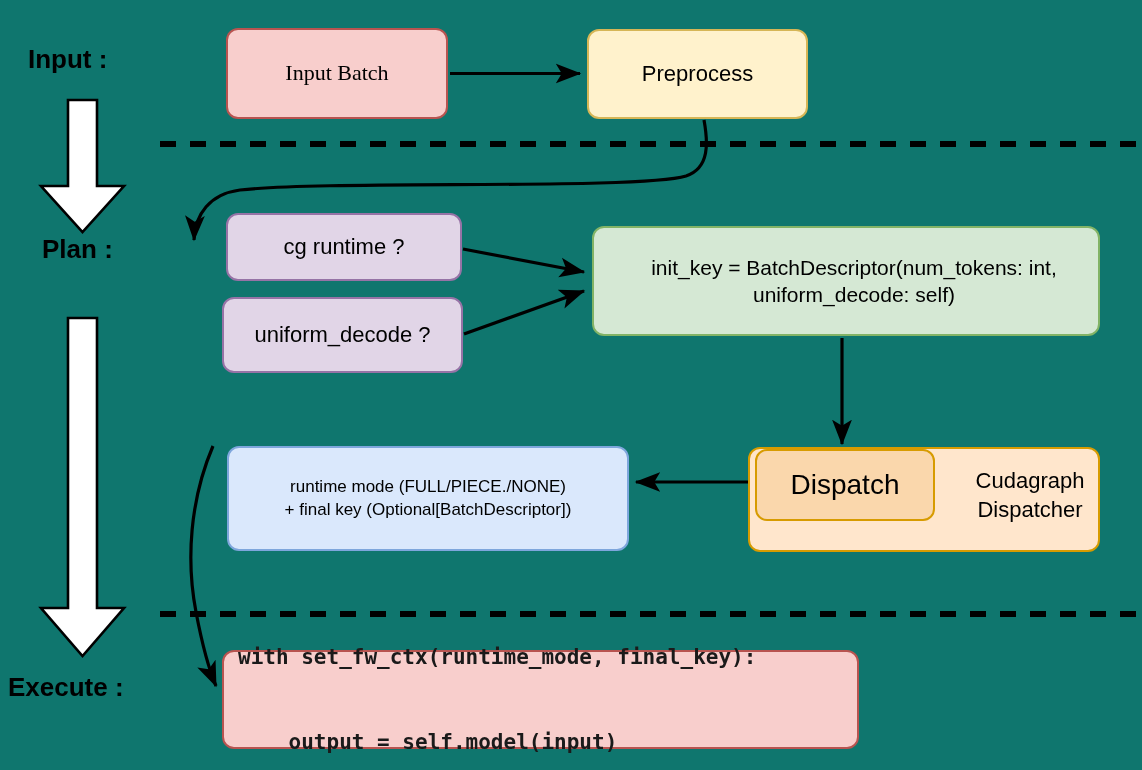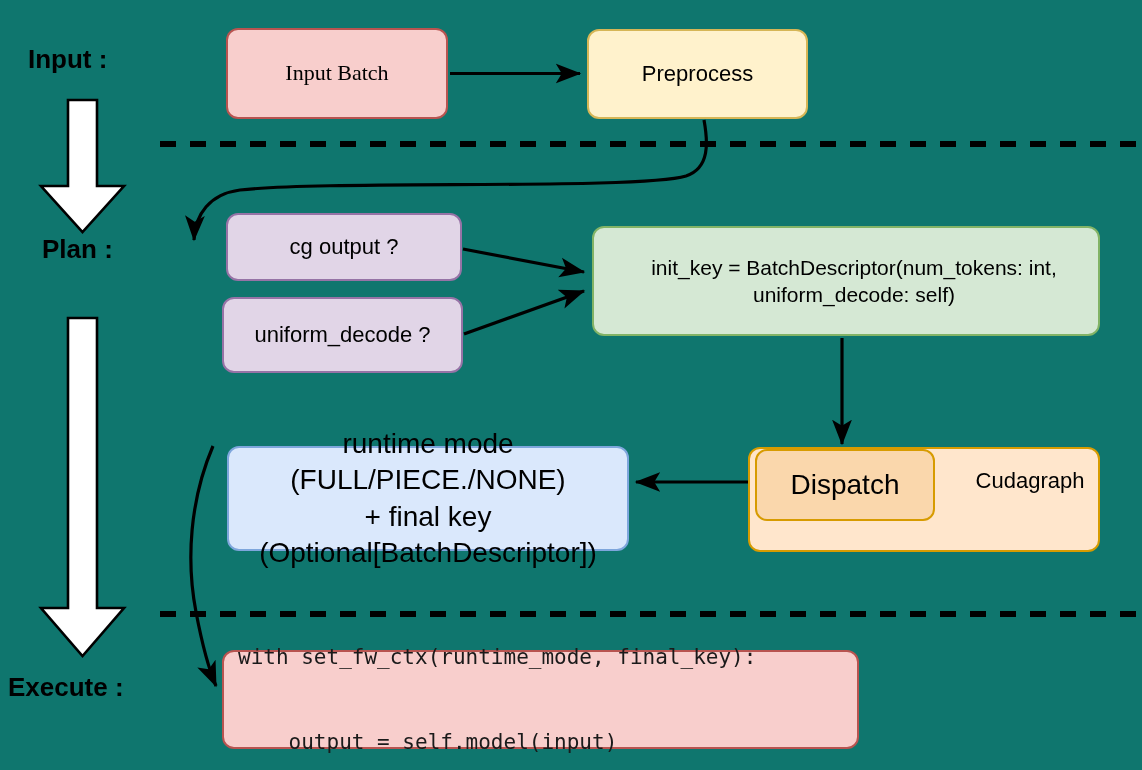--- a/index.html
+++ b/index.html
@@ -43,20 +43,21 @@
   }
   .node.code {
     font-family: "DejaVu Sans Mono", monospace;
     font-size: 21px;
     justify-content: flex-start;
     text-align: left;
     white-space: pre;
     padding-left: 14px;
     line-height: 1.35;
     color: #1a1a1a;
+    font-weight: bold;
   }
   .stage-label {
     position: absolute;
     font-family: "Liberation Sans", sans-serif;
     font-weight: bold;
     font-size: 26px;
     color: #000000;
     white-space: nowrap;
   }
   
@@ -70,21 +71,21 @@
 
   
   #node-input-batch   { left:226px; top:28px;  width:222px; height:91px;font-family:Liberation Serif, serif;  }
   #node-preprocess    { left:587px; top:29px;  width:221px; height:90px;  }
   #node-cg-padding    { left:226px; top:213px; width:236px; height:68px;  }
   #node-uniform-dec   { left:222px; top:297px; width:241px; height:76px;  }
   #node-init-key      { left:592px; top:226px; width:508px; height:110px; font-size:21px;padding-left:26px; }
   #node-cudagraph     { left:748px; top:447px; width:352px; height:105px; }
   #node-dispatch      { left:755px; top:449px; width:180px; height:72px;  font-size:28px; z-index:3; }
   #node-cudagraph .cg-text { position:absolute; left:200px; top:14px; width:140px; text-align:center; }
-  #node-runtime-mode  { left:227px; top:446px; width:402px; height:105px; font-size:28px; }
+  #node-runtime-mode  { left:227px; top:446px; width:402px; height:105px; font-size:17px; }
   #node-exec-code     { left:222px; top:650px; width:637px; height:99px;  }
 
   
   #label-input   { left:28px;  top:44px;  }
   #label-plan    { left:42px;  top:234px; }
   #label-execute { left:8px;   top:672px; }
 
   .cg-inner-wrap { position: relative; width: 100%; height: 100%; }
 </style>
 </head>
@@ -128,38 +129,39 @@
 
   <div class="node fill-pink" id="node-input-batch">
     <span>Input Batch</span>
   </div>
 
   <div class="node fill-yellow" id="node-preprocess">
     <span>Preprocess</span>
   </div>
 
   <div class="node fill-purple" id="node-cg-padding">
-    <span>cg output ?</span>
+    <span>cg runtime ?</span>
   </div>
 
   <div class="node fill-purple" id="node-uniform-dec">
     <span>uniform_decode ?</span>
   </div>
 
   <div class="node fill-green" id="node-init-key">
     <div>
       <div>init_key = BatchDescriptor(num_tokens: int,</div>
       <div>uniform_decode: self)</div>
     </div>
   </div>
 
   <div class="node fill-orange" id="node-cudagraph">
     <div class="cg-inner-wrap">
       <div class="cg-text">
         <div>Cudagraph</div>
+        <div>Dispatcher</div>
       </div>
     </div>
   </div>
 
   <div class="node fill-orange-dark" id="node-dispatch">
     <span>Dispatch</span>
   </div>
 
   <div class="node fill-blue" id="node-runtime-mode">
     <div>

